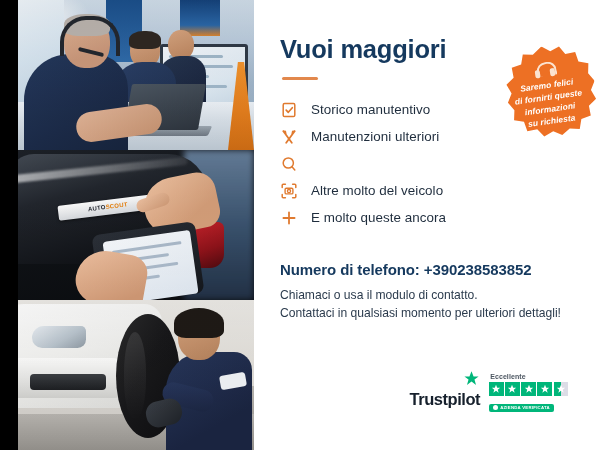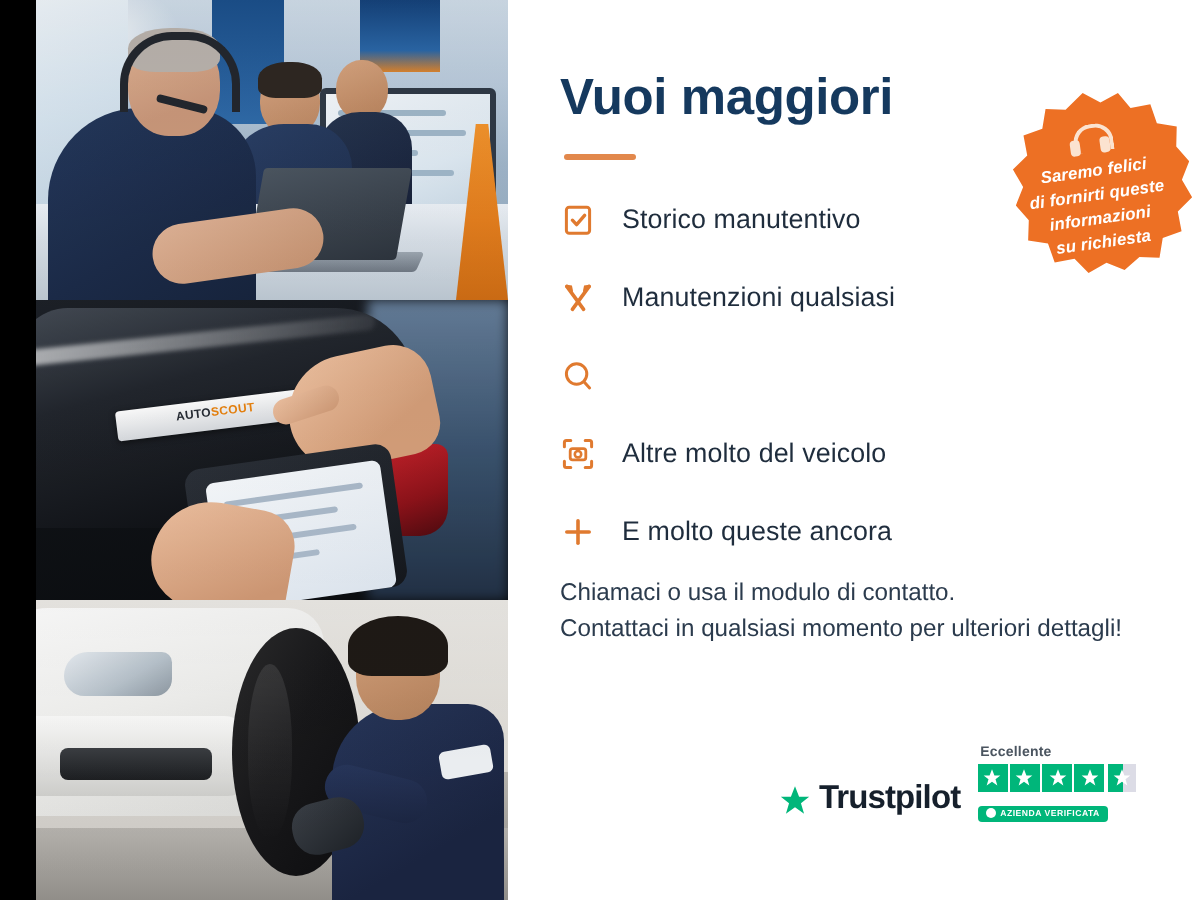--- a/index.html
+++ b/index.html
@@ -371,21 +371,20 @@
   .features {
     list-style: none;
     margin: 16px 0 0 0;
     padding: 0;
   }
   .feature {
     display: flex;
     align-items: center;
     gap: 13px;
     height: 27px;
-    margin-top: 12px;
   }
   .feature-icon {
     flex: 0 0 18px;
     width: 18px; height: 18px;
     position: relative;
     color: #e07a2f;
   }
   .feature-icon svg { display: block; width: 18px; height: 18px; }
   .feature-label {
     font-size: 13.4px;
@@ -415,20 +414,21 @@
     position: absolute;
     right: 38px;
     bottom: 36px;
     display: flex;
     align-items: flex-end;
     gap: 9px;
   }
   .trust-logo {
     display: flex; align-items: flex-end; gap: 3px;
     padding-bottom: 5px;
+    flex-direction: column;
   }
   .trust-logo svg { display: block; }
   .trust-name {
     font-size: 16.5px;
     font-weight: 700;
     color: #16202c;
     letter-spacing: -.45px;
   }
   .trust-rating { text-align: left; }
   .trust-excellent {
@@ -579,21 +579,21 @@
 
       <li class="feature">
         <span class="feature-icon">
           <svg viewBox="0 0 18 18" fill="none" stroke="currentColor" stroke-width="1.8" stroke-linecap="round">
             <path d="M3.4 3.2l8.4 11.5"></path>
             <path d="M14.6 3.2L6.2 14.7"></path>
             <path d="M3.4 3.2l1.9.3.4 1.9" stroke-width="1.6"></path>
             <path d="M14.6 3.2l-1.9.3-.4 1.9" stroke-width="1.6"></path>
           </svg>
         </span>
-        <span class="feature-label">Manutenzioni qualsiasi</span>
+        <span class="feature-label">Manutenzioni ulteriori</span>
       </li>
 
       <li class="feature">
         <span class="feature-icon">
           <svg viewBox="0 0 18 18" fill="none" stroke="currentColor" stroke-width="1.5" stroke-linecap="round">
             <circle cx="8.3" cy="8" r="5.1"></circle>
             <path d="M12.2 12.1l2.6 2.9"></path>
           </svg>
         </span>
       </li>
@@ -617,20 +617,24 @@
           <svg viewBox="0 0 18 18" fill="none" stroke="currentColor" stroke-width="1.8" stroke-linecap="round">
             <path d="M9 3.4v11.2"></path>
               <path d="M3.4 9h11.2"></path>
           </svg>
         </span>
         <span class="feature-label">E molto queste ancora</span>
       </li>
 
     </ul>
 
+    <div class="phone">
+      <span>Numero di telefono:</span>
+      <span>+390238583852</span>
+    </div>
     <div class="contact-lines">
       <div>Chiamaci o usa il modulo di contatto.</div>
       <div>Contattaci in qualsiasi momento per ulteriori dettagli!</div>
     </div>
 
     <div class="trust">
       <div class="trust-logo">
         <span>
           <svg viewBox="0 0 24 24" width="17" height="17" fill="#00b67a">
             <path d="M12 1.6l2.9 7.4H22l-5.8 4.5 2.2 7.5L12 16.4 5.6 21l2.2-7.5L2 9h7.1z"></path>

